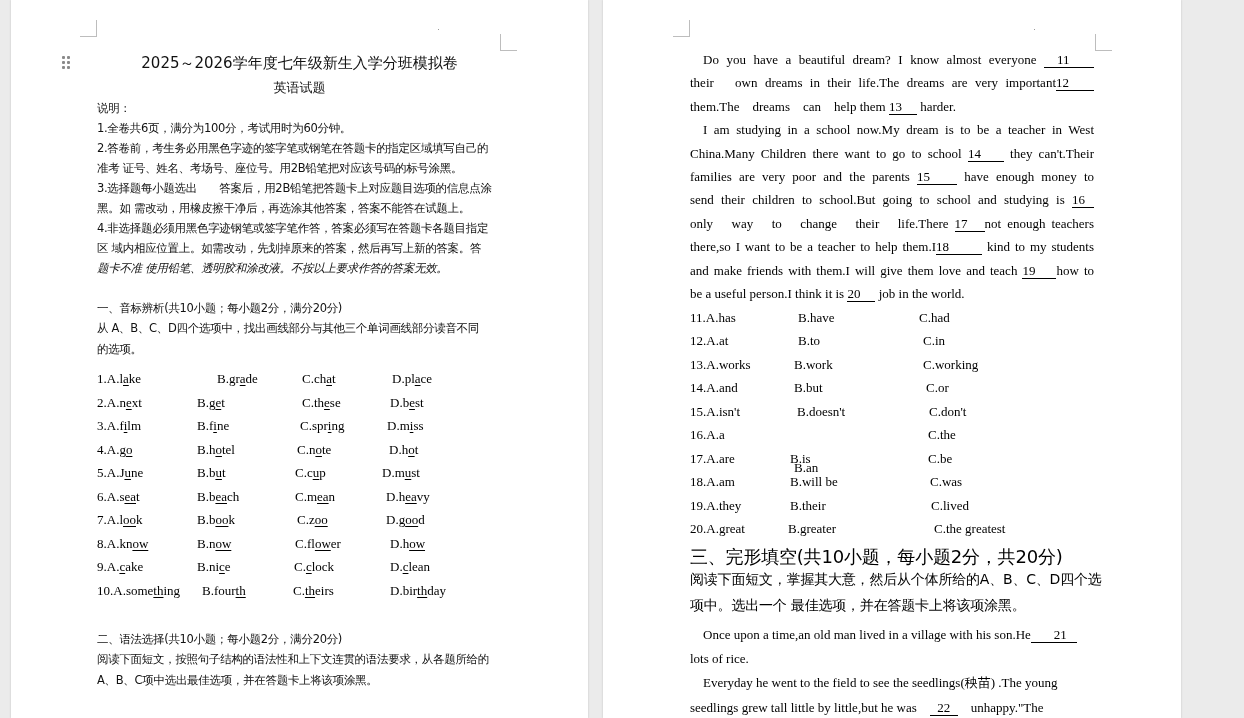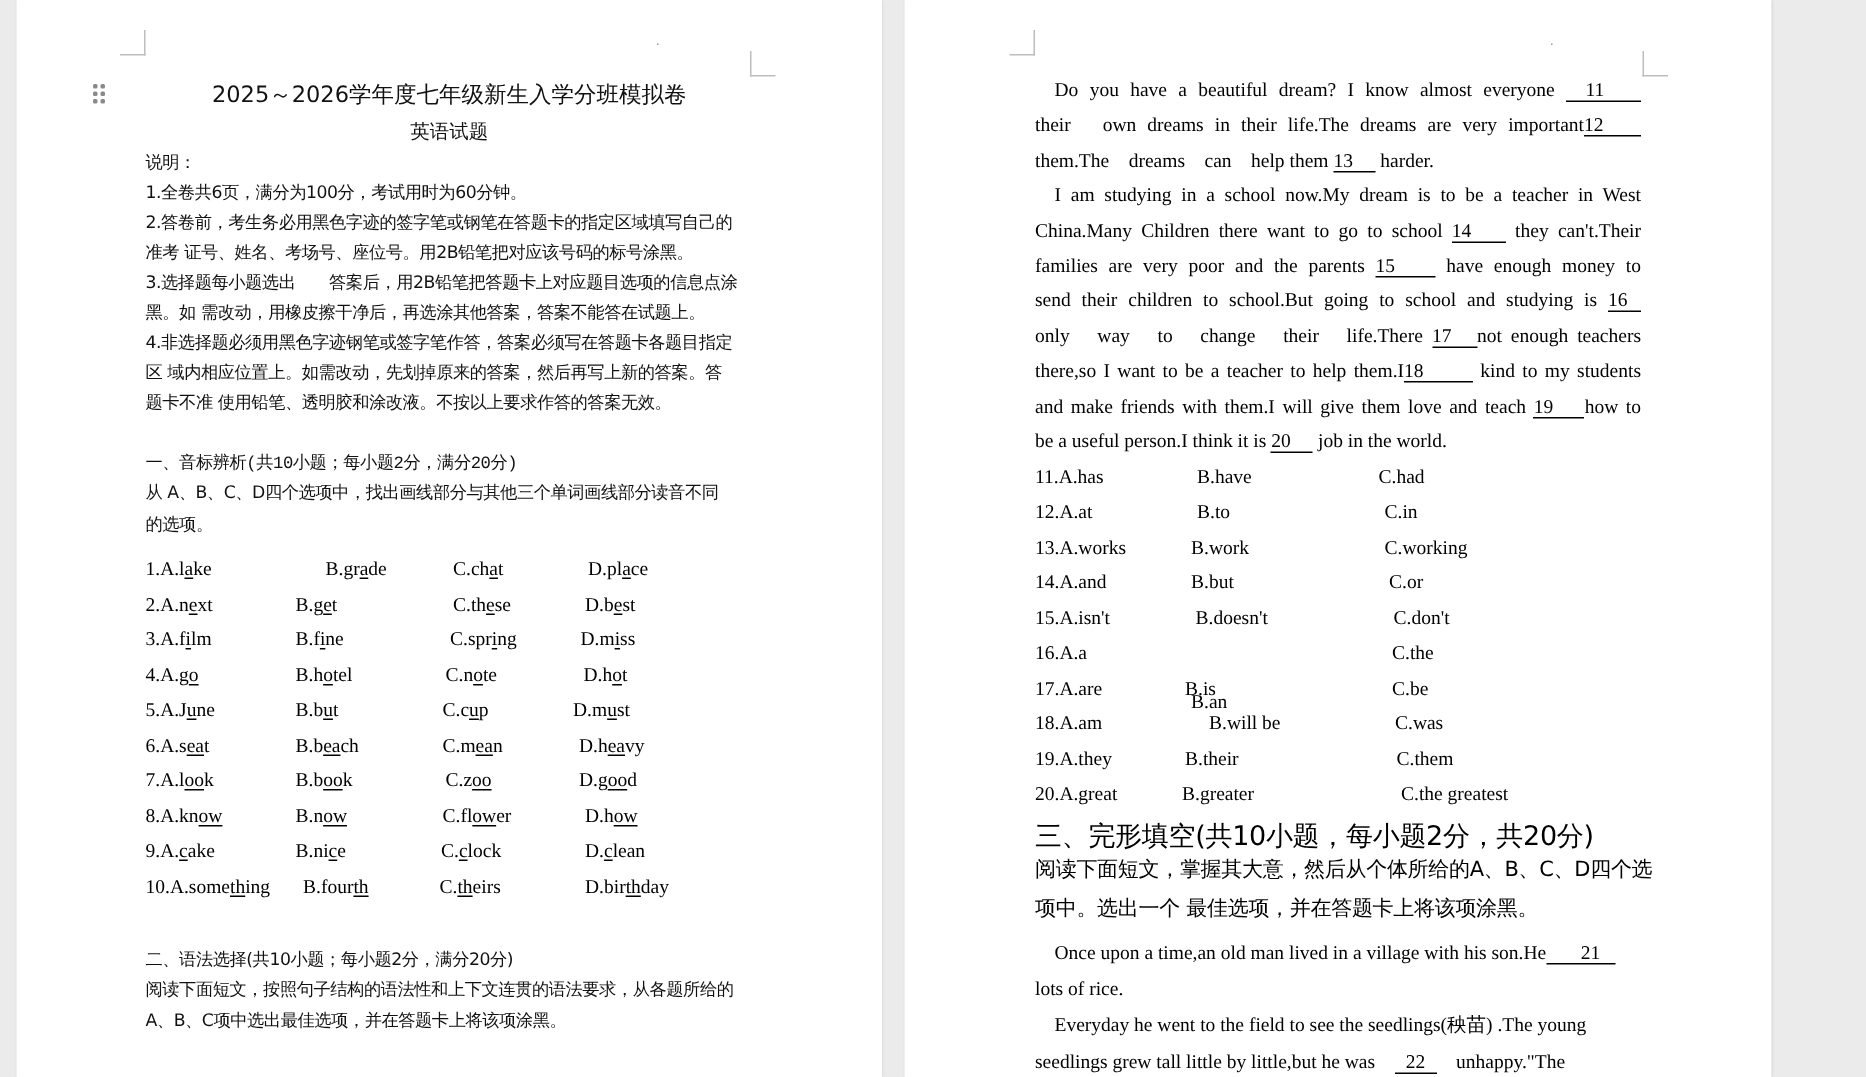--- a/index.html
+++ b/index.html
@@ -50,21 +50,21 @@
   <i style="left:0;top:10px"></i>
     <i style="left:5px;top:10px"></i>
 </div>
 
 <div class="title" style="top:54px; font-size:15px;">2025～2026学年度七年级新生入学分班模拟卷</div>
 <div class="title" style="top:79px; font-size:13px;">英语试题</div>
 
 <div class="p1-text" style="top:101px;">说明：</div>
 <div id="instructions"></div>
 
-<div class="p1-text" style="top:301px;font-family:Liberation Mono, monospace;">一、音标辨析(共10小题；每小题2分，满分20分)</div>
+<div class="p1-text" style="top:301px;">一、音标辨析(共10小题；每小题2分，满分20分)</div>
 <div class="p1-text" style="top:321px;">从 A、B、C、D四个选项中，找出画线部分与其他三个单词画线部分读音不同</div>
 <div class="p1-text" style="top:342px;">的选项。</div>
 
 <div id="phonetic-table">
     <div class="ph-row" style="top: 371px;">
       <span class="cell" style="left: 0px;">1.A.l<span class="u">a</span>ke</span>
       <span class="cell" style="left: 100px; margin-left: 20px;">B.gr<span class="u">a</span>de</span>
       <span class="cell" style="left: 205px;">C.ch<span class="u">a</span>t</span>
       <span class="cell" style="left: 295px;">D.pl<span class="u">a</span>ce</span>
     </div>
@@ -178,27 +178,27 @@
       <span class="cell" style="left: 104px; margin-top: 33px;">B.an</span>
       <span class="cell" style="left: 238px;">C.the</span>
     </div>
     <div class="gr-row" style="top: 451px;">
       <span class="cell" style="left: 0px;">17.A.are</span>
       <span class="cell" style="left: 100px;">B.is</span>
       <span class="cell" style="left: 238px;">C.be</span>
     </div>
     <div class="gr-row" style="top: 474px;">
       <span class="cell" style="left: 0px;">18.A.am</span>
-      <span class="cell" style="left: 116px;">B.will be</span>
+      <span class="cell" style="left: 100px;">B.will be</span>
       <span class="cell" style="left: 240px;">C.was</span>
     </div>
     <div class="gr-row" style="top: 498px;">
       <span class="cell" style="left: 0px;">19.A.they</span>
       <span class="cell" style="left: 100px;">B.their</span>
-      <span class="cell" style="left: 241px;">C.them</span>
+      <span class="cell" style="left: 241px;">C.lived</span>
     </div>
     <div class="gr-row" style="top: 521px;">
       <span class="cell" style="left: 0px;">20.A.great</span>
       <span class="cell" style="left: 98px;">B.greater</span>
       <span class="cell" style="left: 244px;">C.the greatest</span>
     </div>
   </div>
 
 <div class="p2-cn" style="top:545px;">三、完形填空(共10小题，每小题2分，共20分)</div>
 <div class="p2-cn" style="top:571px; font-size:14px;text-align:center;">阅读下面短文，掌握其大意，然后从个体所给的A、B、C、D四个选</div>
@@ -210,13 +210,13 @@
     <div class="p2-para" style="top: 696px; text-align: left;">seedlings grew tall little by little,but he was　<span class="blank" style="width: 28px;">22</span>　unhappy."The</div>
   </div>
 
 <div class="p1-text" style="top: 121px;">1.全卷共6页，满分为100分，考试用时为60分钟。</div>
 <div class="p1-text" style="top: 141px;">2.答卷前，考生务必用黑色字迹的签字笔或钢笔在答题卡的指定区域填写自己的</div>
 <div class="p1-text" style="top: 161px;">准考 证号、姓名、考场号、座位号。用2B铅笔把对应该号码的标号涂黑。</div>
 <div class="p1-text" style="top: 181px;">3.选择题每小题选出　　答案后，用2B铅笔把答题卡上对应题目选项的信息点涂</div>
 <div class="p1-text" style="top: 201px;">黑。如 需改动，用橡皮擦干净后，再选涂其他答案，答案不能答在试题上。</div>
 <div class="p1-text" style="top: 221px;">4.非选择题必须用黑色字迹钢笔或签字笔作答，答案必须写在答题卡各题目指定</div>
 <div class="p1-text" style="top: 241px;">区 域内相应位置上。如需改动，先划掉原来的答案，然后再写上新的答案。答</div>
-<div class="p1-text" style="top: 261px;">题卡不准 使用铅笔、透明胶和涂改液。不按以上要求作答的答案无效。</div>
+<div class="p1-text" style="top: 261px; font-style: italic;">题卡不准 使用铅笔、透明胶和涂改液。不按以上要求作答的答案无效。</div>
 
 </body></html>

